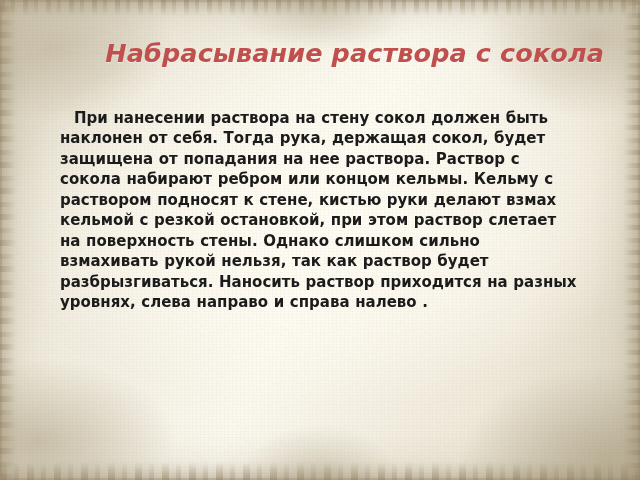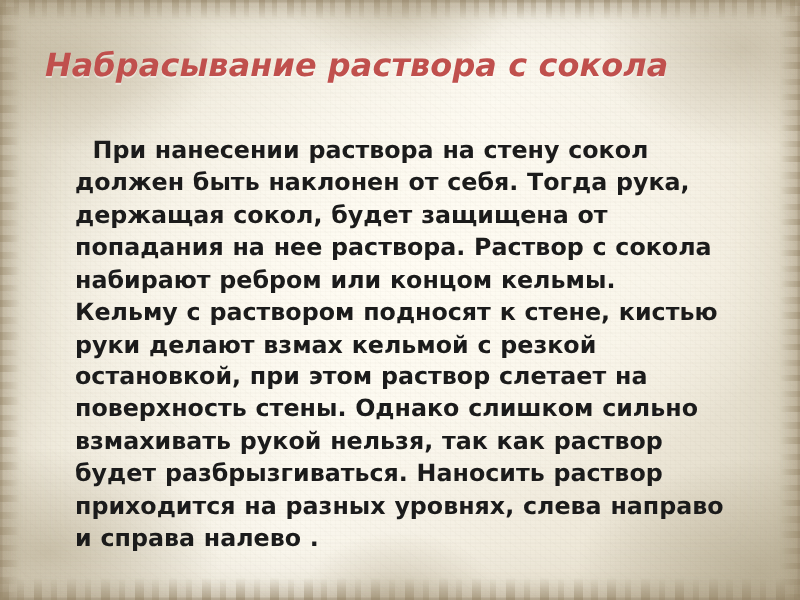--- a/index.html
+++ b/index.html
@@ -104,39 +104,39 @@
     position: relative;
     z-index: 3;
     padding: 0;
   }
 
   .slide-title {
     position: absolute;
     top: 38px;
     left: 36px;
     width: 568px;
-    text-align: left;
+    text-align: right;
     font-family: "DejaVu Sans", sans-serif;
     font-style: italic;
     font-weight: bold;
     font-size: 25.5px;
     line-height: 1.18;
     color: #c0504d;
     letter-spacing: 0.1px;
     text-shadow: 0 1px 0 rgba(255,255,255,0.45);
   }
 
   .slide-body {
     position: absolute;
     top: 108px;
     left: 60px;
     width: 520px;
     font-family: "DejaVu Sans", sans-serif;
     font-weight: bold;
-    font-size: 19px;
+    font-size: 15px;
     line-height: 1.365;
     color: #1b1b1b;
     text-align: left;
     text-indent: 14px;
     word-spacing: 0.4px;
   }
 </style>
 </head>
 <body>
 

